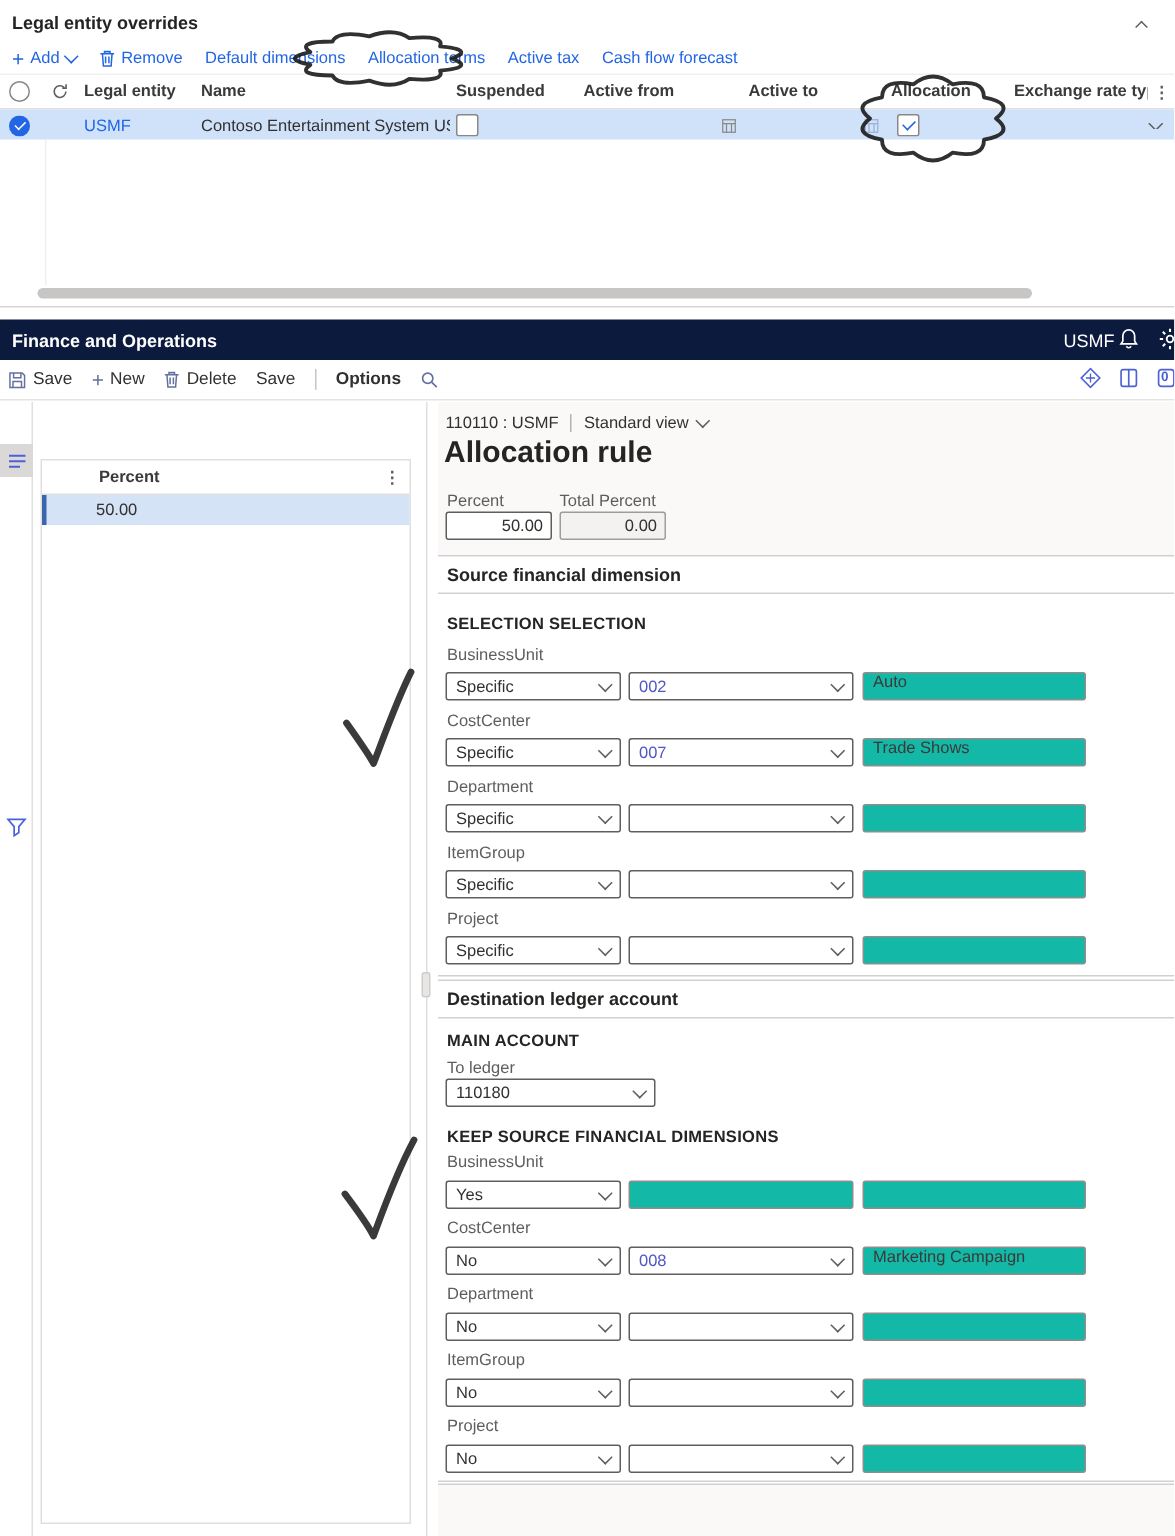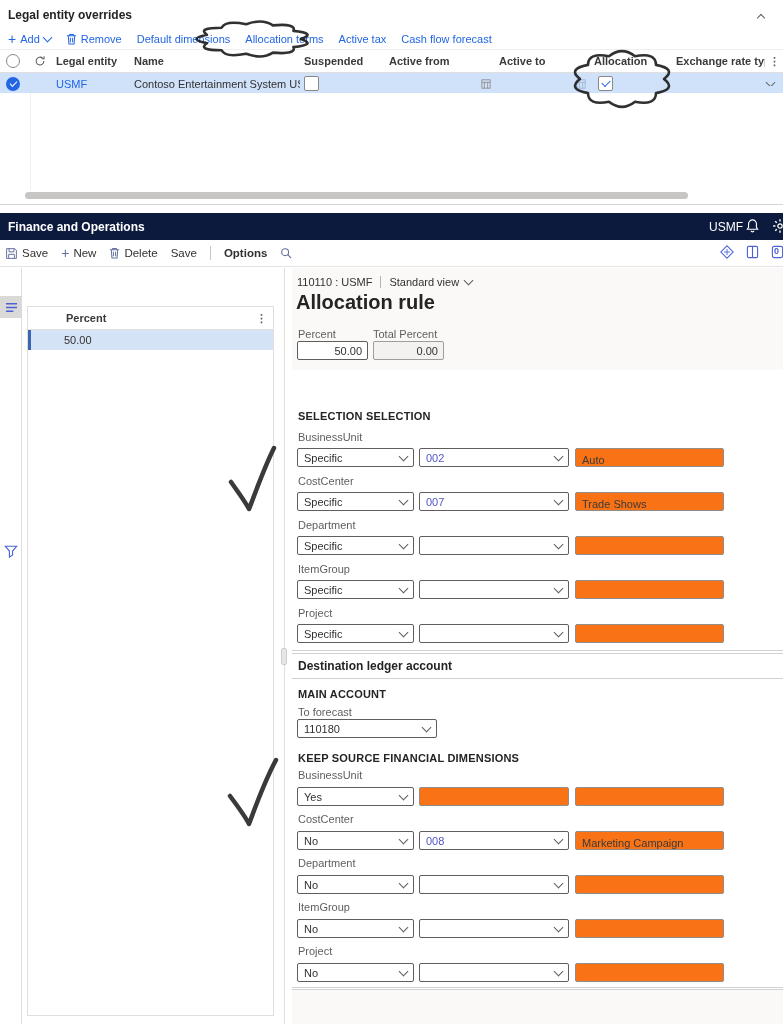--- a/index.html
+++ b/index.html
@@ -84,22 +84,22 @@
   .sect-head{left:292px;width:491px;height:26px;background:#fff;border-top:1px solid #d1d1d1;
              border-bottom:1px solid #d1d1d1;display:flex;align-items:center;}
   .sect-head b{margin-left:6px;font-size:12px;color:#252423;}
   .sect-body{left:292px;width:491px;background:#fff;}
   .grp{font-weight:bold;color:#252423;letter-spacing:.2px;}
 
   .combo{position:absolute;height:19px;background:#fff;border:1px solid #605e5c;border-radius:2px;
          box-sizing:border-box;display:flex;align-items:center;justify-content:space-between;padding:0 6px;}
   .combo .val{color:#323130;}
   .combo.blue .val{color:#5157c4;}
-  .txtbox{position:absolute;height:19px;background:#f97316;border:1px solid #8f8e8c;border-radius:2px;
-          box-sizing:border-box;display:flex;align-items:flex-end;padding:0 6px;color:#3b3a39;}
+  .txtbox{position:absolute;height:19px;background:#14b8a6;border:1px solid #8f8e8c;border-radius:2px;
+          box-sizing:border-box;display:flex;align-items:flex-start;padding:0 6px;color:#3b3a39;}
   .rc-footbg{left:292px;top:989px;width:491px;height:35px;background:#faf9f8;border-top:1px solid #d1d1d1;}
 
   .dots{color:#605e5c;font-size:11px;}
   svg{display:block;}
   
   #anno{position:absolute;left:0;top:0;pointer-events:none;z-index:50;}
 </style>
 </head>
 <body>
 
@@ -288,20 +288,23 @@
       <span class="chev gray"></span>
     </span>
   </div>
   <div class="abs pagetitle">Allocation rule</div>
 
   <div class="abs flabel" style="left:298px;top:328px">Percent</div>
   <input class="field-input" style="left: 297px; top: 341px; width: 71px;" value="50.00">
   <div class="abs flabel" style="left:373px;top:328px">Total Percent</div>
   <input class="field-input dis" style="left: 373px; top: 341px; width: 71px;" disabled="" value="0.00">
 
+  <div class="abs sect-head" style="top:370px">
+    <b>Source financial dimension</b>
+  </div>
   <div class="abs sect-body" style="top:397px;height:254px;border-bottom:1px solid #d1d1d1"></div>
   <div class="abs grp" style="left:298px;top:410px">SELECTION SELECTION</div>
 
   <div class="abs flabel" style="left:298px;top:431px">BusinessUnit</div>
   <div class="combo" style="left:297px;top:448px;width:117px">
       <span class="val">Specific</span>
       <span class="chev gray"></span>
     </div>
   <div class="combo blue" style="left:419px;top:448px;width:150px">
       <span class="val">002</span>
@@ -361,21 +364,21 @@
     </div>
   <div class="txtbox" style="left:575px;top:624px;width:149px">
       <span></span>
     </div>
 
   <div class="abs sect-head" style="top:653px">
     <b>Destination ledger account</b>
   </div>
   <div class="abs sect-body" style="top:680px;height:308px;border-bottom:1px solid #d1d1d1"></div>
   <div class="abs grp" style="left:298px;top:688px">MAIN ACCOUNT</div>
-  <div class="abs flabel" style="left:298px;top:706px">To forecast</div>
+  <div class="abs flabel" style="left:298px;top:706px">To ledger</div>
   <div class="combo" style="left:297px;top:719px;width:140px">
       <span class="val">110180</span>
       <span class="chev gray"></span>
     </div>
 
   <div class="abs grp" style="left:298px;top:752px">KEEP SOURCE FINANCIAL DIMENSIONS</div>
 
   <div class="abs flabel" style="left:298px;top:769px">BusinessUnit</div>
   <div class="combo" style="left:297px;top:787px;width:117px">
       <span class="val">Yes</span>

